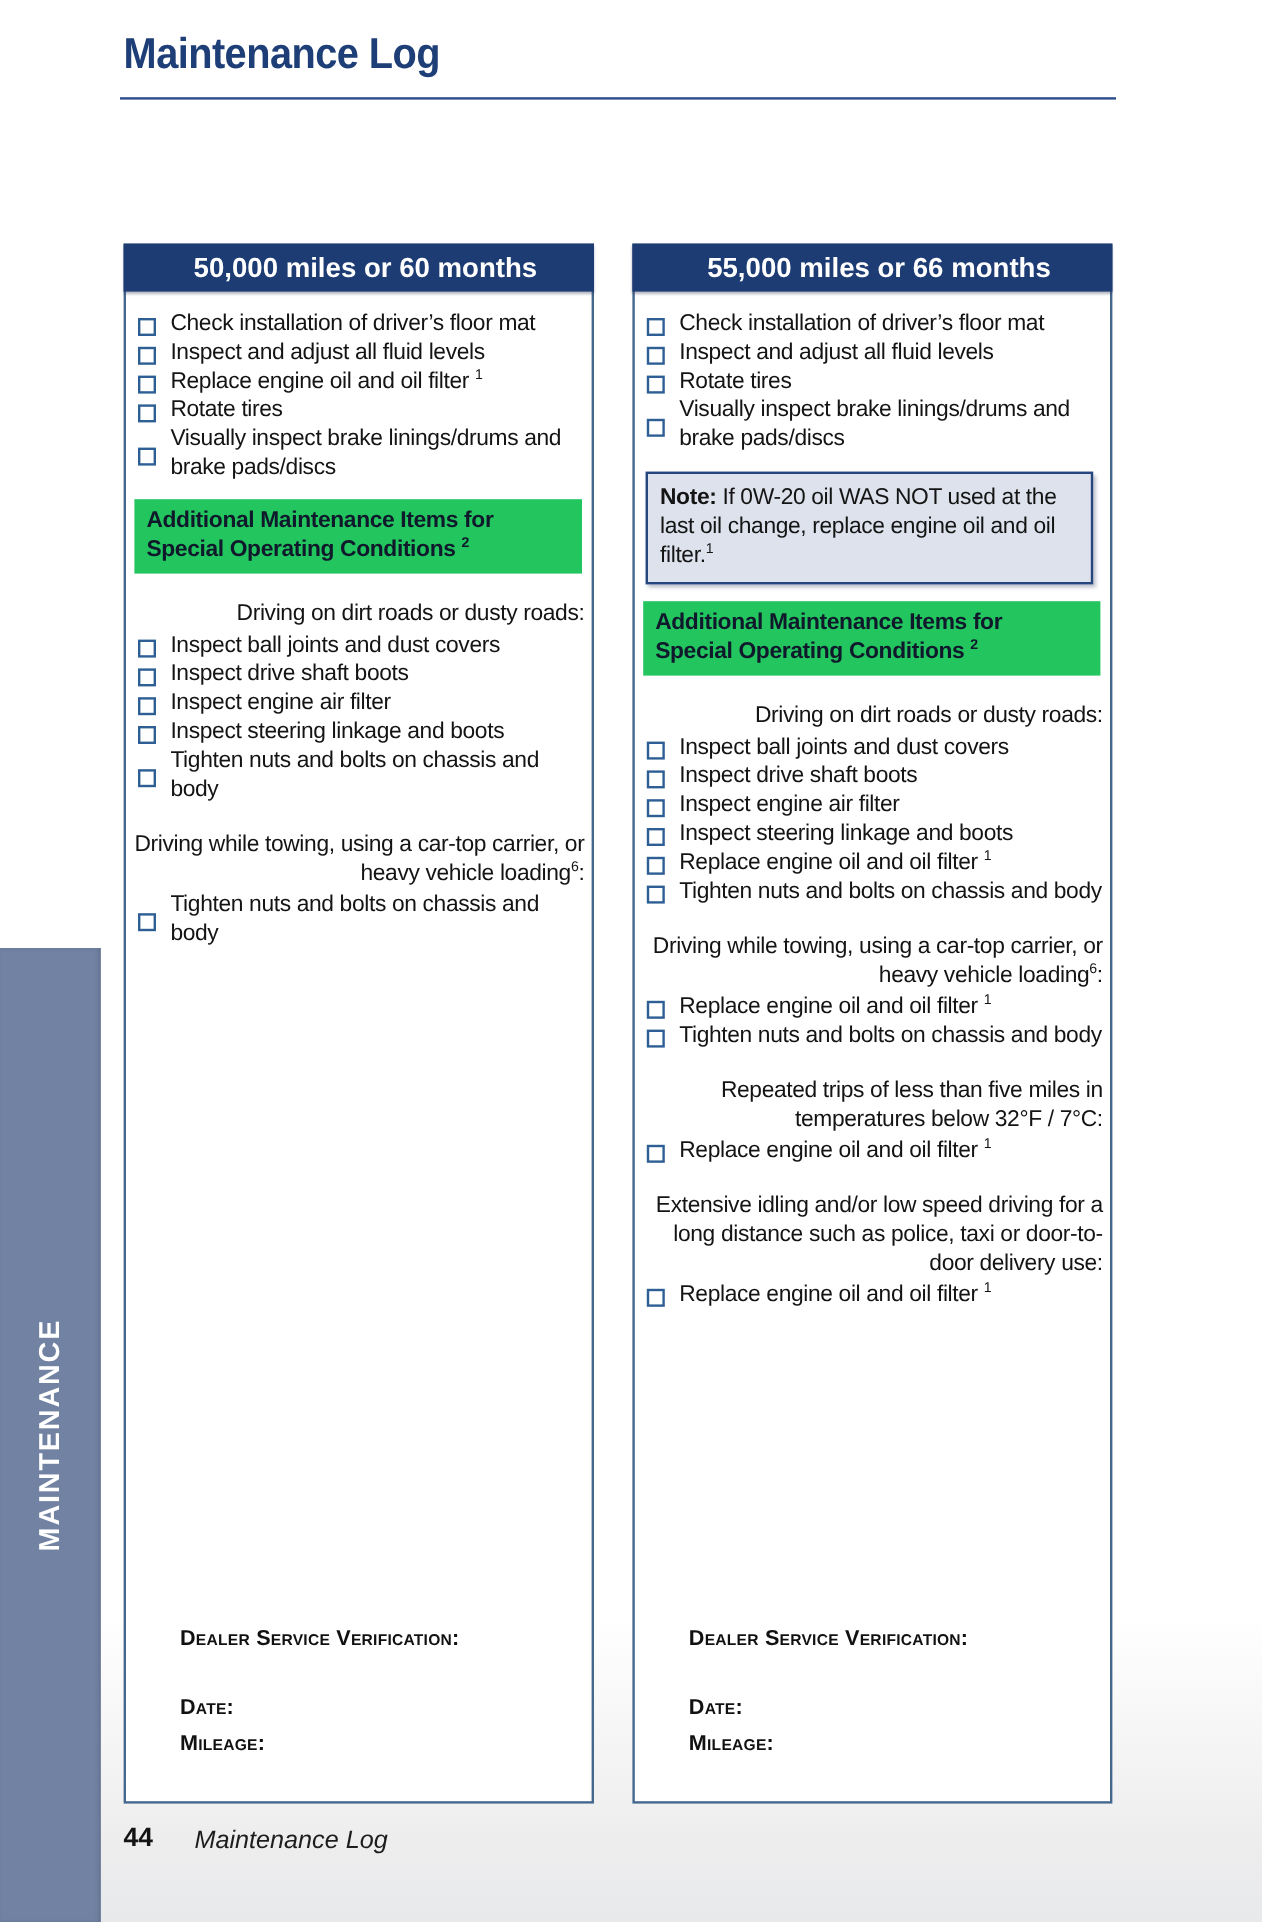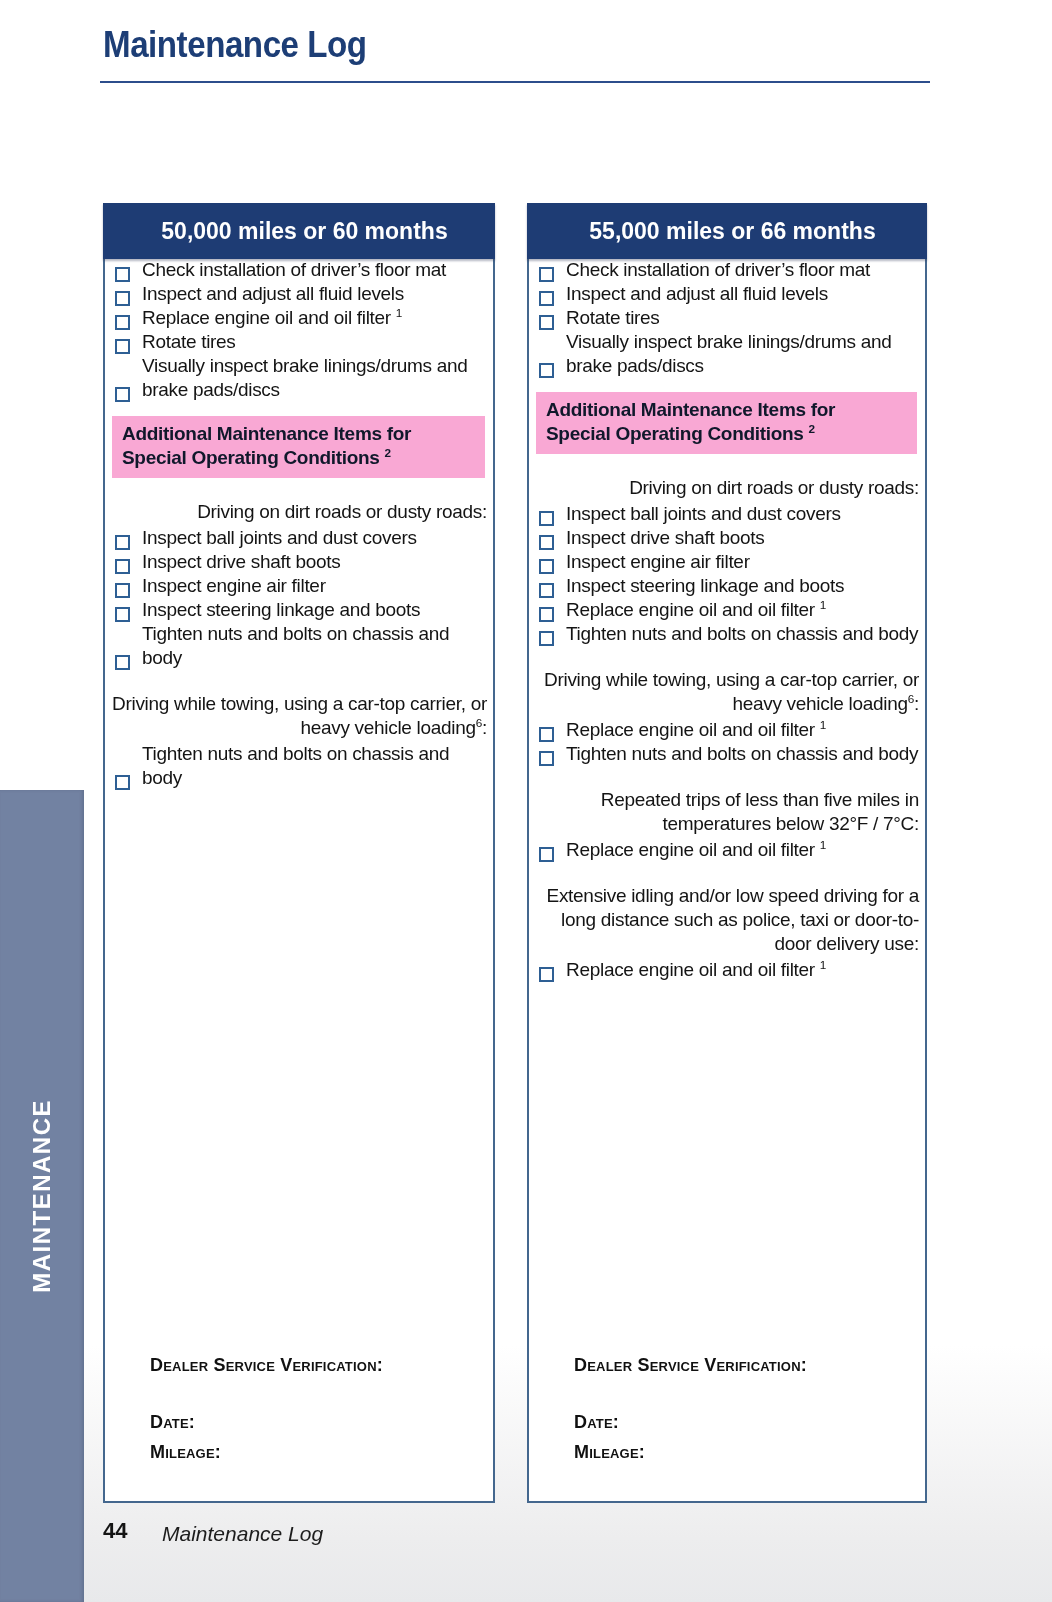--- a/index.html
+++ b/index.html
@@ -6,34 +6,34 @@
   .page{position:relative;width:1052px;height:1602px;overflow:hidden;
         font-family:"Liberation Sans",sans-serif;color:#141414;
         background:linear-gradient(180deg,#ffffff 0%,#ffffff 84%,#ededee 96%,#e8e9eb 100%);}
   .title{position:absolute;left:103px;top:24px;font-size:36px;font-weight:bold;
          color:#1d3e76;letter-spacing:-0.5px;transform:scaleX(.92);transform-origin:left center;white-space:nowrap;}
   .title-rule{position:absolute;left:100px;top:81px;width:830px;height:2px;background:#2c4d8c;}
 
   .col{position:absolute;top:203px;box-sizing:border-box;border:2px solid #44678e;background:#fff;}
   .col0{left:103px;width:392px;height:1300px;}
   .col1{left:527px;width:400px;height:1300px;}
-  .col-header{position:absolute;left:-2px;top:-2px;right:-2px;height:56px;background:#1e3c74;
+  .col-header{position:absolute;left:-2px;top:-2px;right:-2px;height:40px;background:#1e3c74;
          color:#fff;font-weight:bold;font-size:23px;display:flex;align-items:center;justify-content:center;
          box-shadow:0 2px 2px rgba(40,50,80,.35);padding-left:11px;}
   .col-body{position:absolute;left:0;top:40px;right:0;padding:11px 6px 0 6px;
          font-size:19px;line-height:24px;letter-spacing:-0.3px;}
 
   .checklist{margin-top:2px;}
-  .item{display:flex;align-items:flex-end;}
+  .item{display:flex;align-items:center;}
   .cb{flex:0 0 15px;width:15px;height:15px;box-sizing:border-box;border:2px solid #2e5f94;
       background:#fff;margin:4px 12px 0 4px;}
   .itxt{flex:1;}
 
   .h{font-weight:normal;margin:22px 0 1px 1px;text-align:right;}
-  .shaded{background:#f9a8d4;color:#10182b;font-weight:bold;
+  .shaded{background:#22c55e;color:#10182b;font-weight:bold;
           padding:6px 40px 8px 10px;margin:14px 2px 0 1px;}
   .note{background:#dde2ec;border:2px solid #26477e;padding:8px 10px 10px 10px;
         margin:15px 8px 0 3px;box-shadow:2px 3px 3px rgba(110,120,145,.45);}
   .note b{font-weight:bold;}
   sup{font-size:0.62em;line-height:0;}
 
   .col-footer{position:absolute;left:13px;top:1150px;right:10px;font-size:18px;font-weight:bold;
         font-variant:small-caps;letter-spacing:0.2px;color:#111;margin-left:32px;}
   .cf-date{margin-top:36px;}
   .cf-mileage{margin-top:9px;}
@@ -132,20 +132,21 @@
           </div>
           <div class="item">
             <span class="cb"></span>
             <span class="itxt"><span>Rotate tires</span></span>
           </div>
           <div class="item">
             <span class="cb"></span>
             <span class="itxt"><span>Visually inspect brake linings/drums and brake pads/discs</span></span>
           </div>
         </div>
+        <div class="note"><b>Note:</b><span> If 0W-20 oil WAS NOT used at the last oil change, replace engine oil and oil filter.</span><sup>1</sup></div>
         <div class="shaded"><span>Additional Maintenance Items for Special Operating Conditions </span><sup>2</sup></div>
         <div class="h"><span>Driving on dirt roads or dusty roads:</span></div>
         <div class="checklist">
           <div class="item">
             <span class="cb"></span>
             <span class="itxt"><span>Inspect ball joints and dust covers</span></span>
           </div>
           <div class="item">
             <span class="cb"></span>
             <span class="itxt"><span>Inspect drive shaft boots</span></span>

